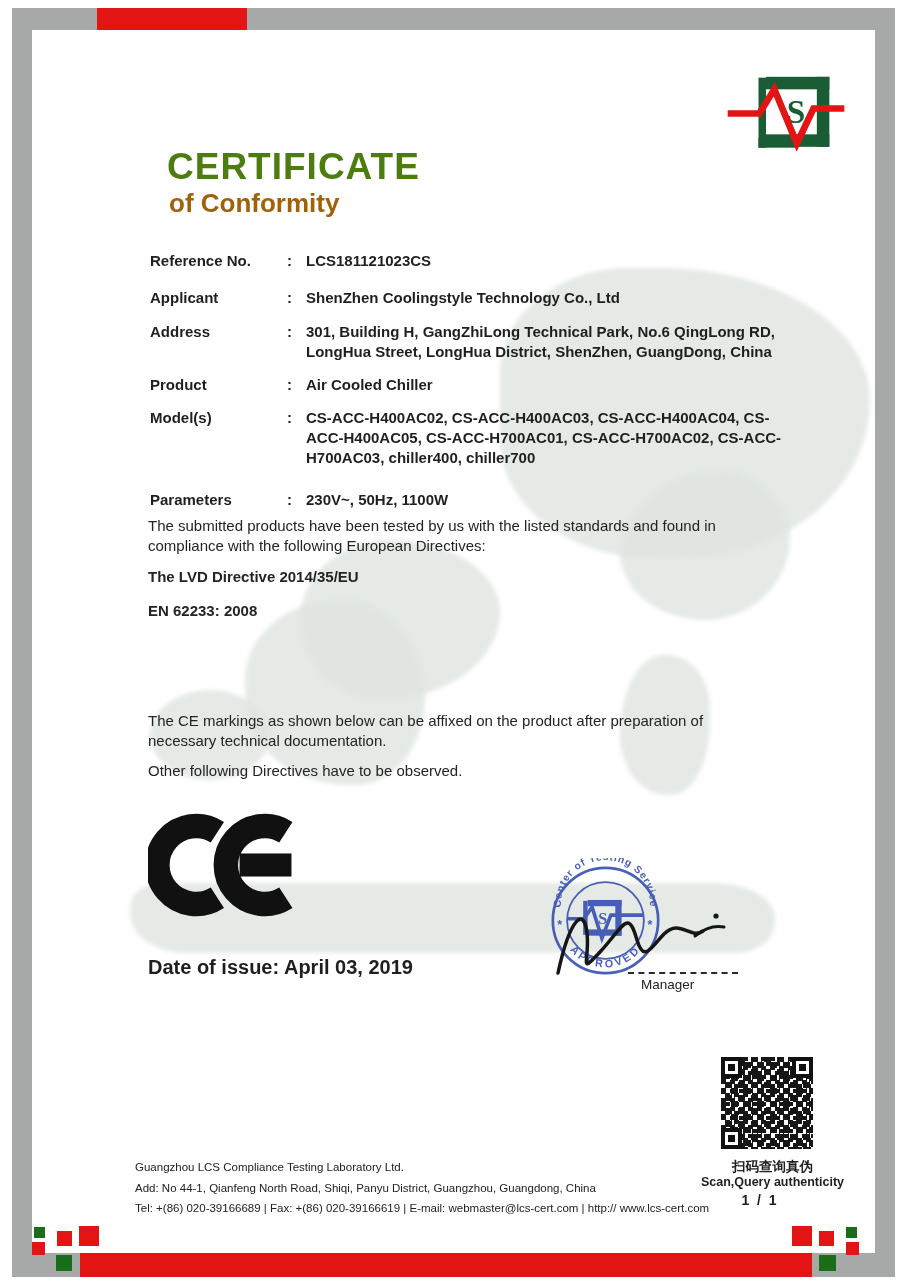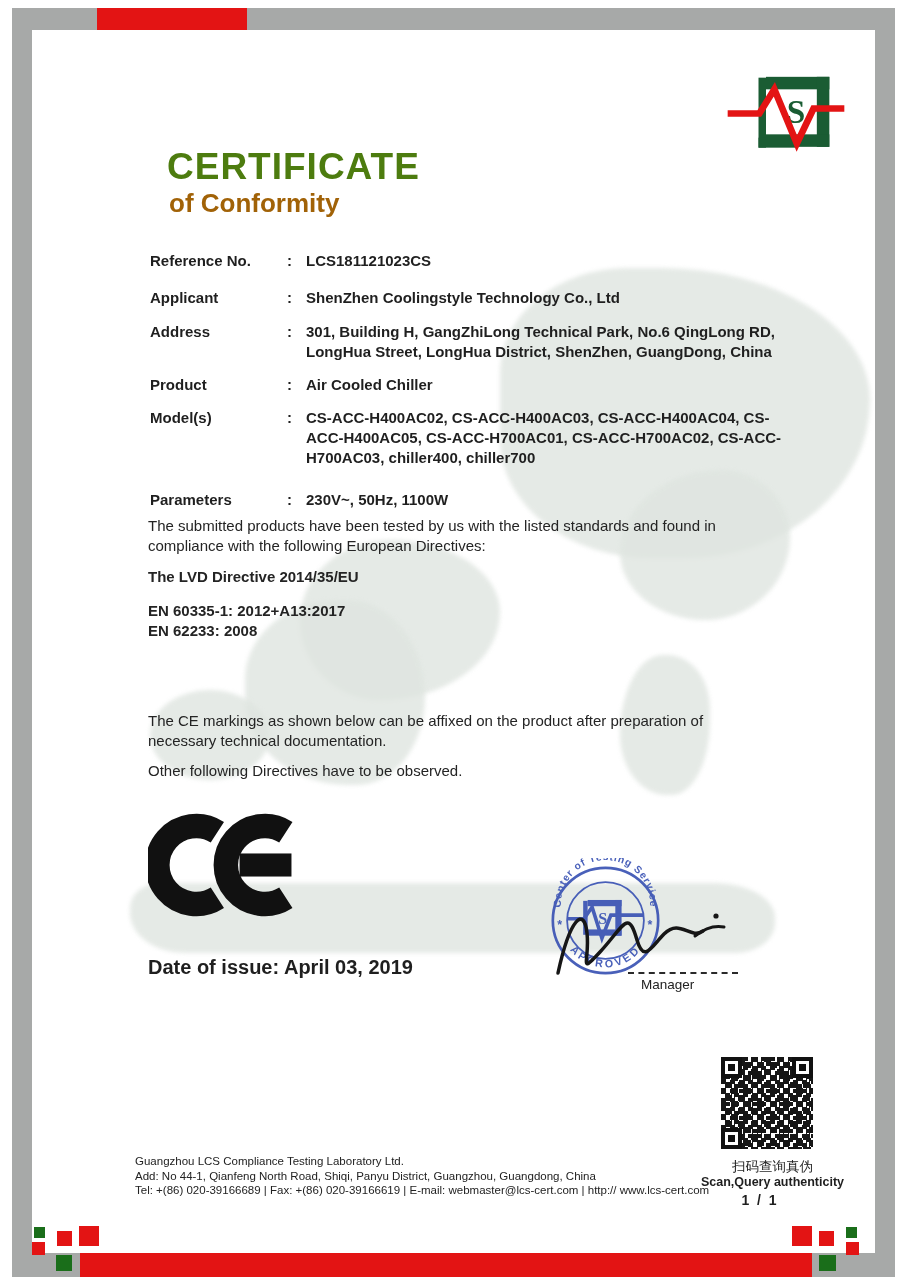--- a/index.html
+++ b/index.html
@@ -59,26 +59,26 @@
   .qr {
     position:absolute; left:721px; top:1057px; width:92px; height:92px;
     background:
       repeating-conic-gradient(#161616 0% 25%, transparent 0% 50%) 0px 0px / 9px 9px,
       repeating-conic-gradient(#161616 0% 25%, transparent 0% 50%) 4px 5px / 13px 13px,
       #fff;
   }
   .qr .f { position:absolute; width:21px; height:21px; border:4px solid #111; background:#fff; box-sizing:border-box; }
   .qr .f::after { content:""; position:absolute; inset:3px; background:#111; }
   .qr .f.tl { left:0; top:0; } .qr .f.tr { right:0; top:0; } .qr .f.bl { left:0; bottom:0; }
-  .qr-cap-zh { position:absolute; left:690px; top:1158px; width:165px; text-align:center; font-size:13.5px; font-weight:400; }
+  .qr-cap-zh { position:absolute; left:690px; top:1158px; width:165px; text-align:center; font-size:13.5px; font-weight:700; }
   .qr-cap-en { position:absolute; left:680px; top:1175px; width:185px; text-align:center; font-size:12.5px; font-weight:700; }
   .page-num  { position:absolute; left:690px; top:1192px; width:140px; text-align:center; font-size:14px; font-weight:700; letter-spacing:2px; }
   
   .footer { position:absolute; left:135px; top:1154px; width:560px; font-size:11.5px; line-height:14.5px; color:#222; }
-  .footer div { white-space:nowrap; }
+  .footer div { white-space:nowrap;margin-top:6px; }
 </style>
 </head>
 <body>
 
 <div class="page">
 
   <div class="map m1"></div>
   <div class="map m2"></div>
   <div class="map m3"></div>
   <div class="map m4"></div>
@@ -146,21 +146,20 @@
   </div>
   <div class="row r6">
     <span class="lbl">Parameters</span>
     <span class="colon">:</span>
     <span class="val">230V~, 50Hz, 1100W</span>
   </div>
 
   <div class="para p-intro">The submitted products have been tested by us with the listed standards and found in compliance with the following European Directives:</div>
   <div class="para p-lvd">The LVD Directive 2014/35/EU</div>
   <div class="para p-std">
-    <div>EN 60335-1: 2012+A13:2017</div>
     <div>EN 62233: 2008</div>
   </div>
   <div class="para p-ce">The CE markings as shown below can be affixed on the product after preparation of necessary technical documentation.</div>
   <div class="para p-other">Other following Directives have to be observed.</div>
 
   <svg class="ce-mark" width="155" height="106" viewBox="0 0 215 146" aria-label="CE">
     <path d="M 96.2 27.6 A 54 54 0 1 0 96.2 118.4" fill="none" stroke="#111" stroke-width="34"></path>
     <path d="M 191.2 27.6 A 54 54 0 1 0 191.2 118.4" fill="none" stroke="#111" stroke-width="34"></path>
     <rect x="127" y="57" width="72" height="32" fill="#111"></rect>
   </svg>

